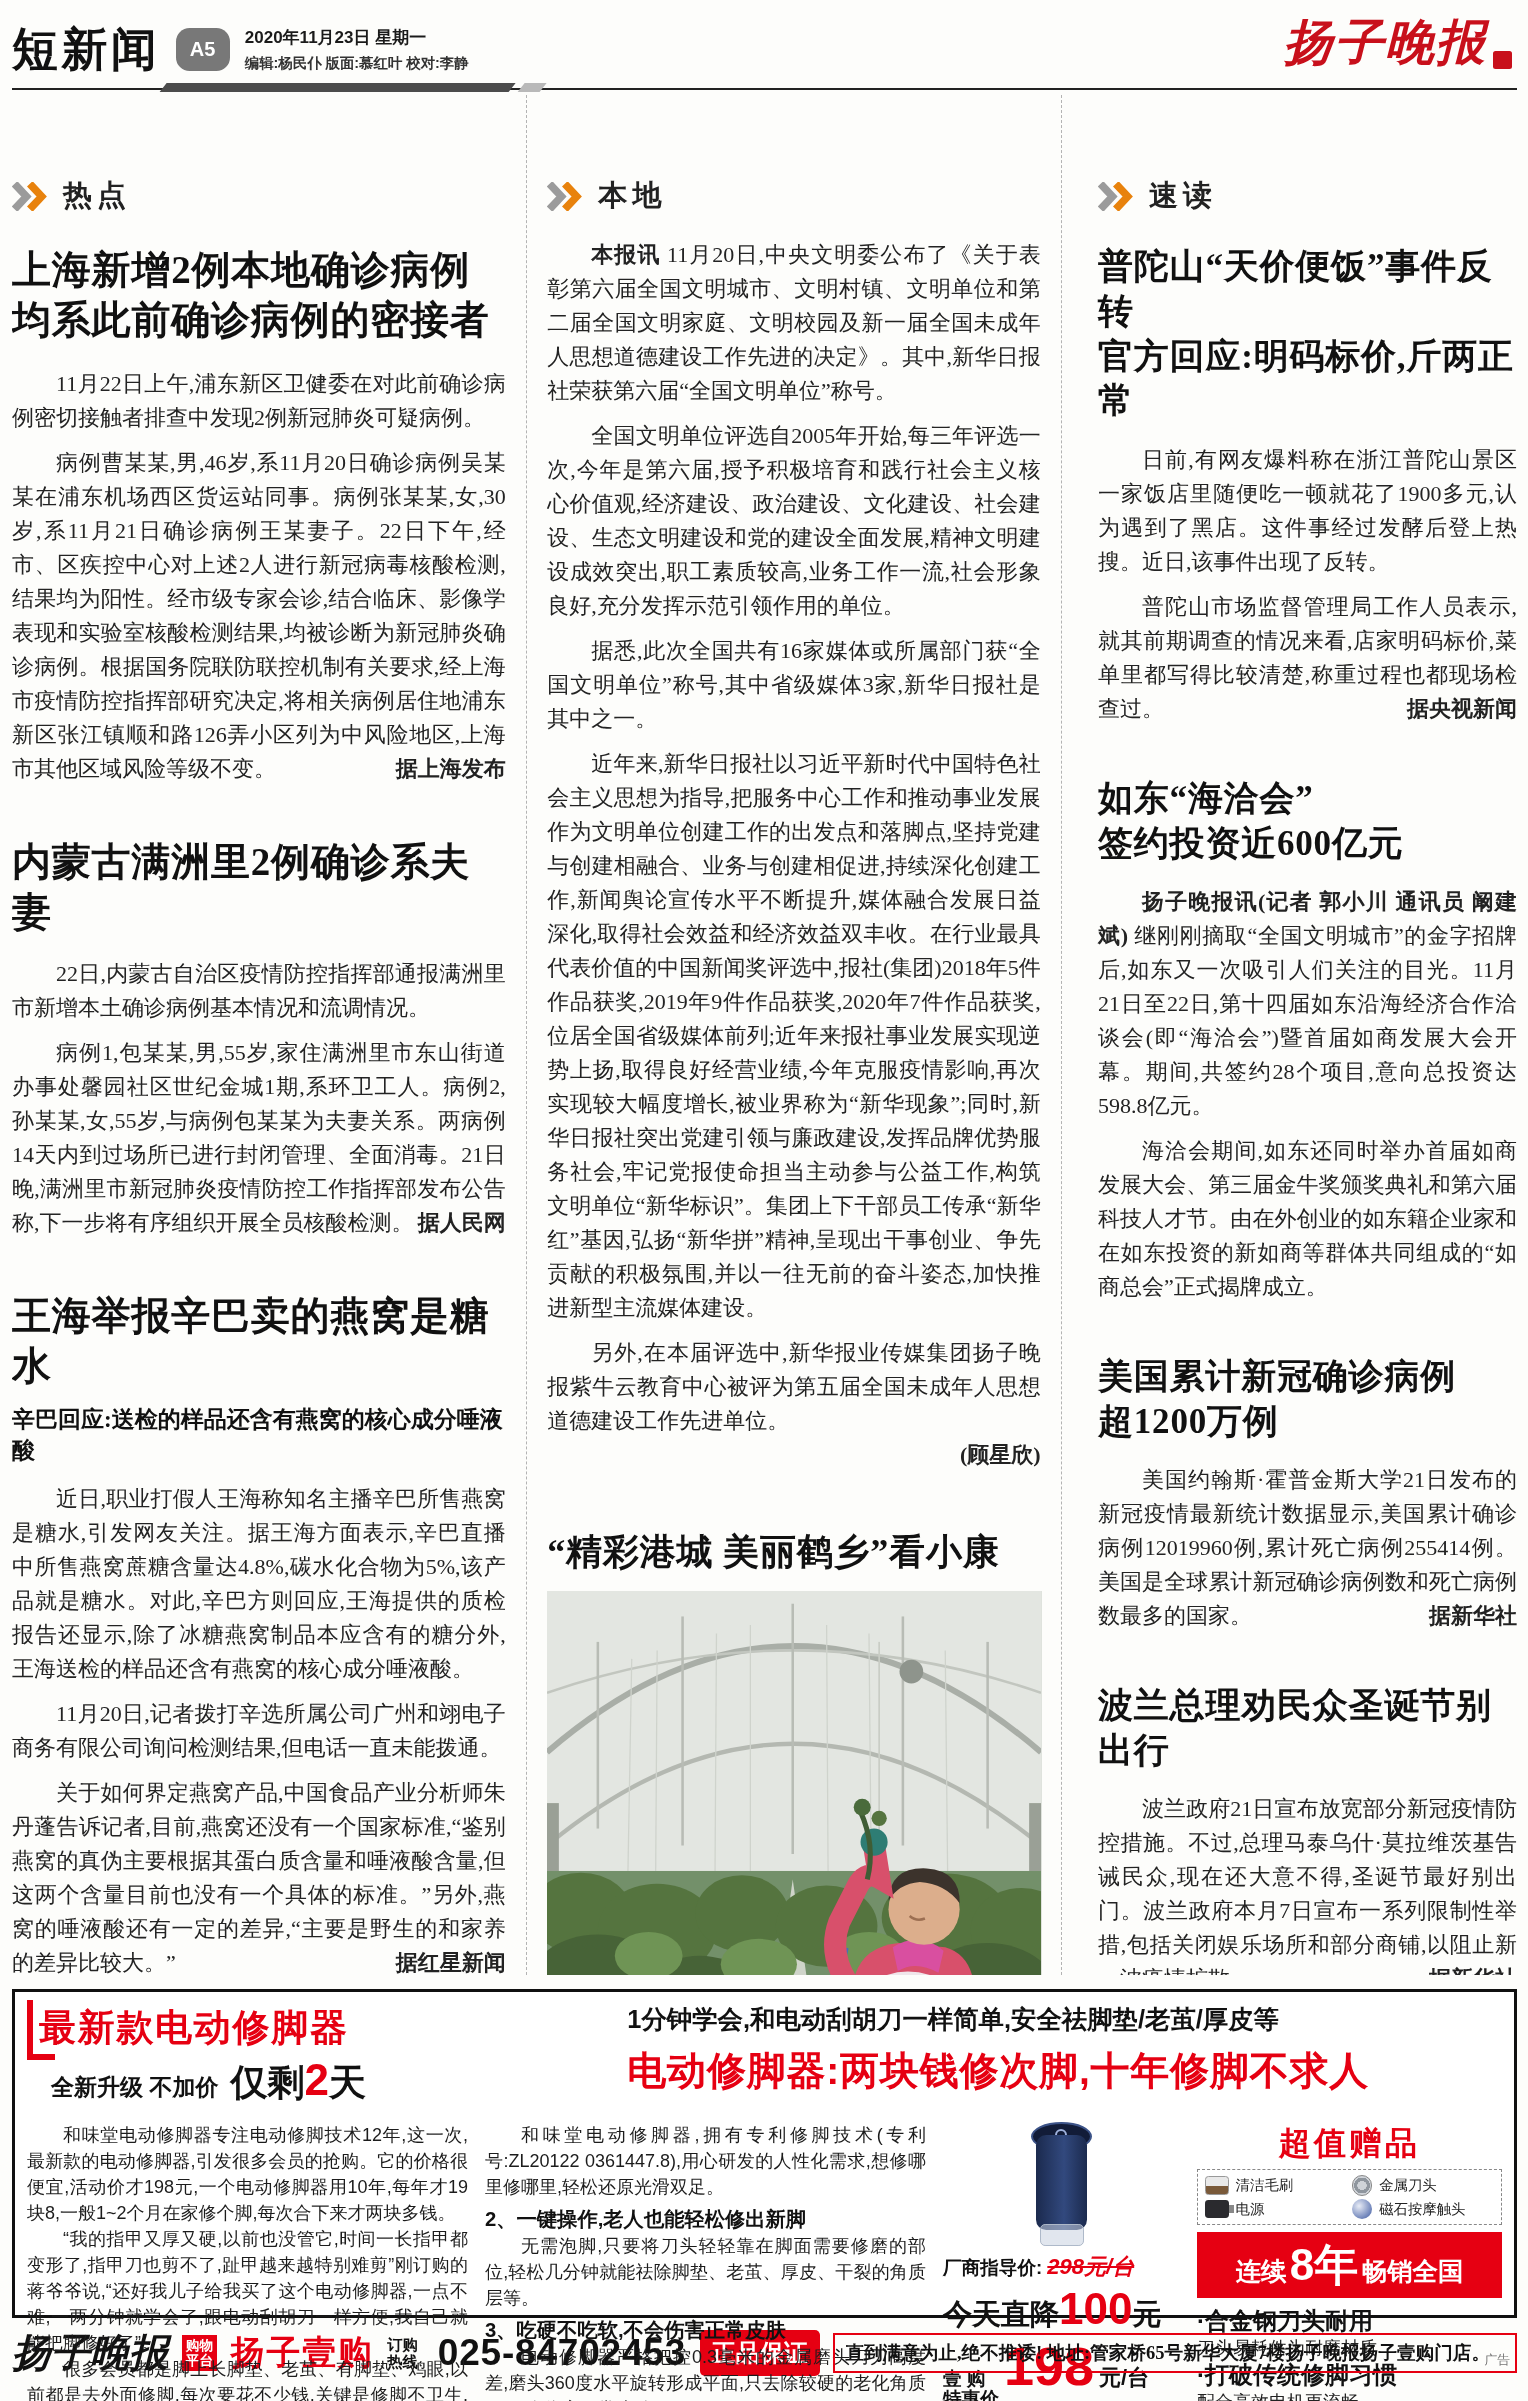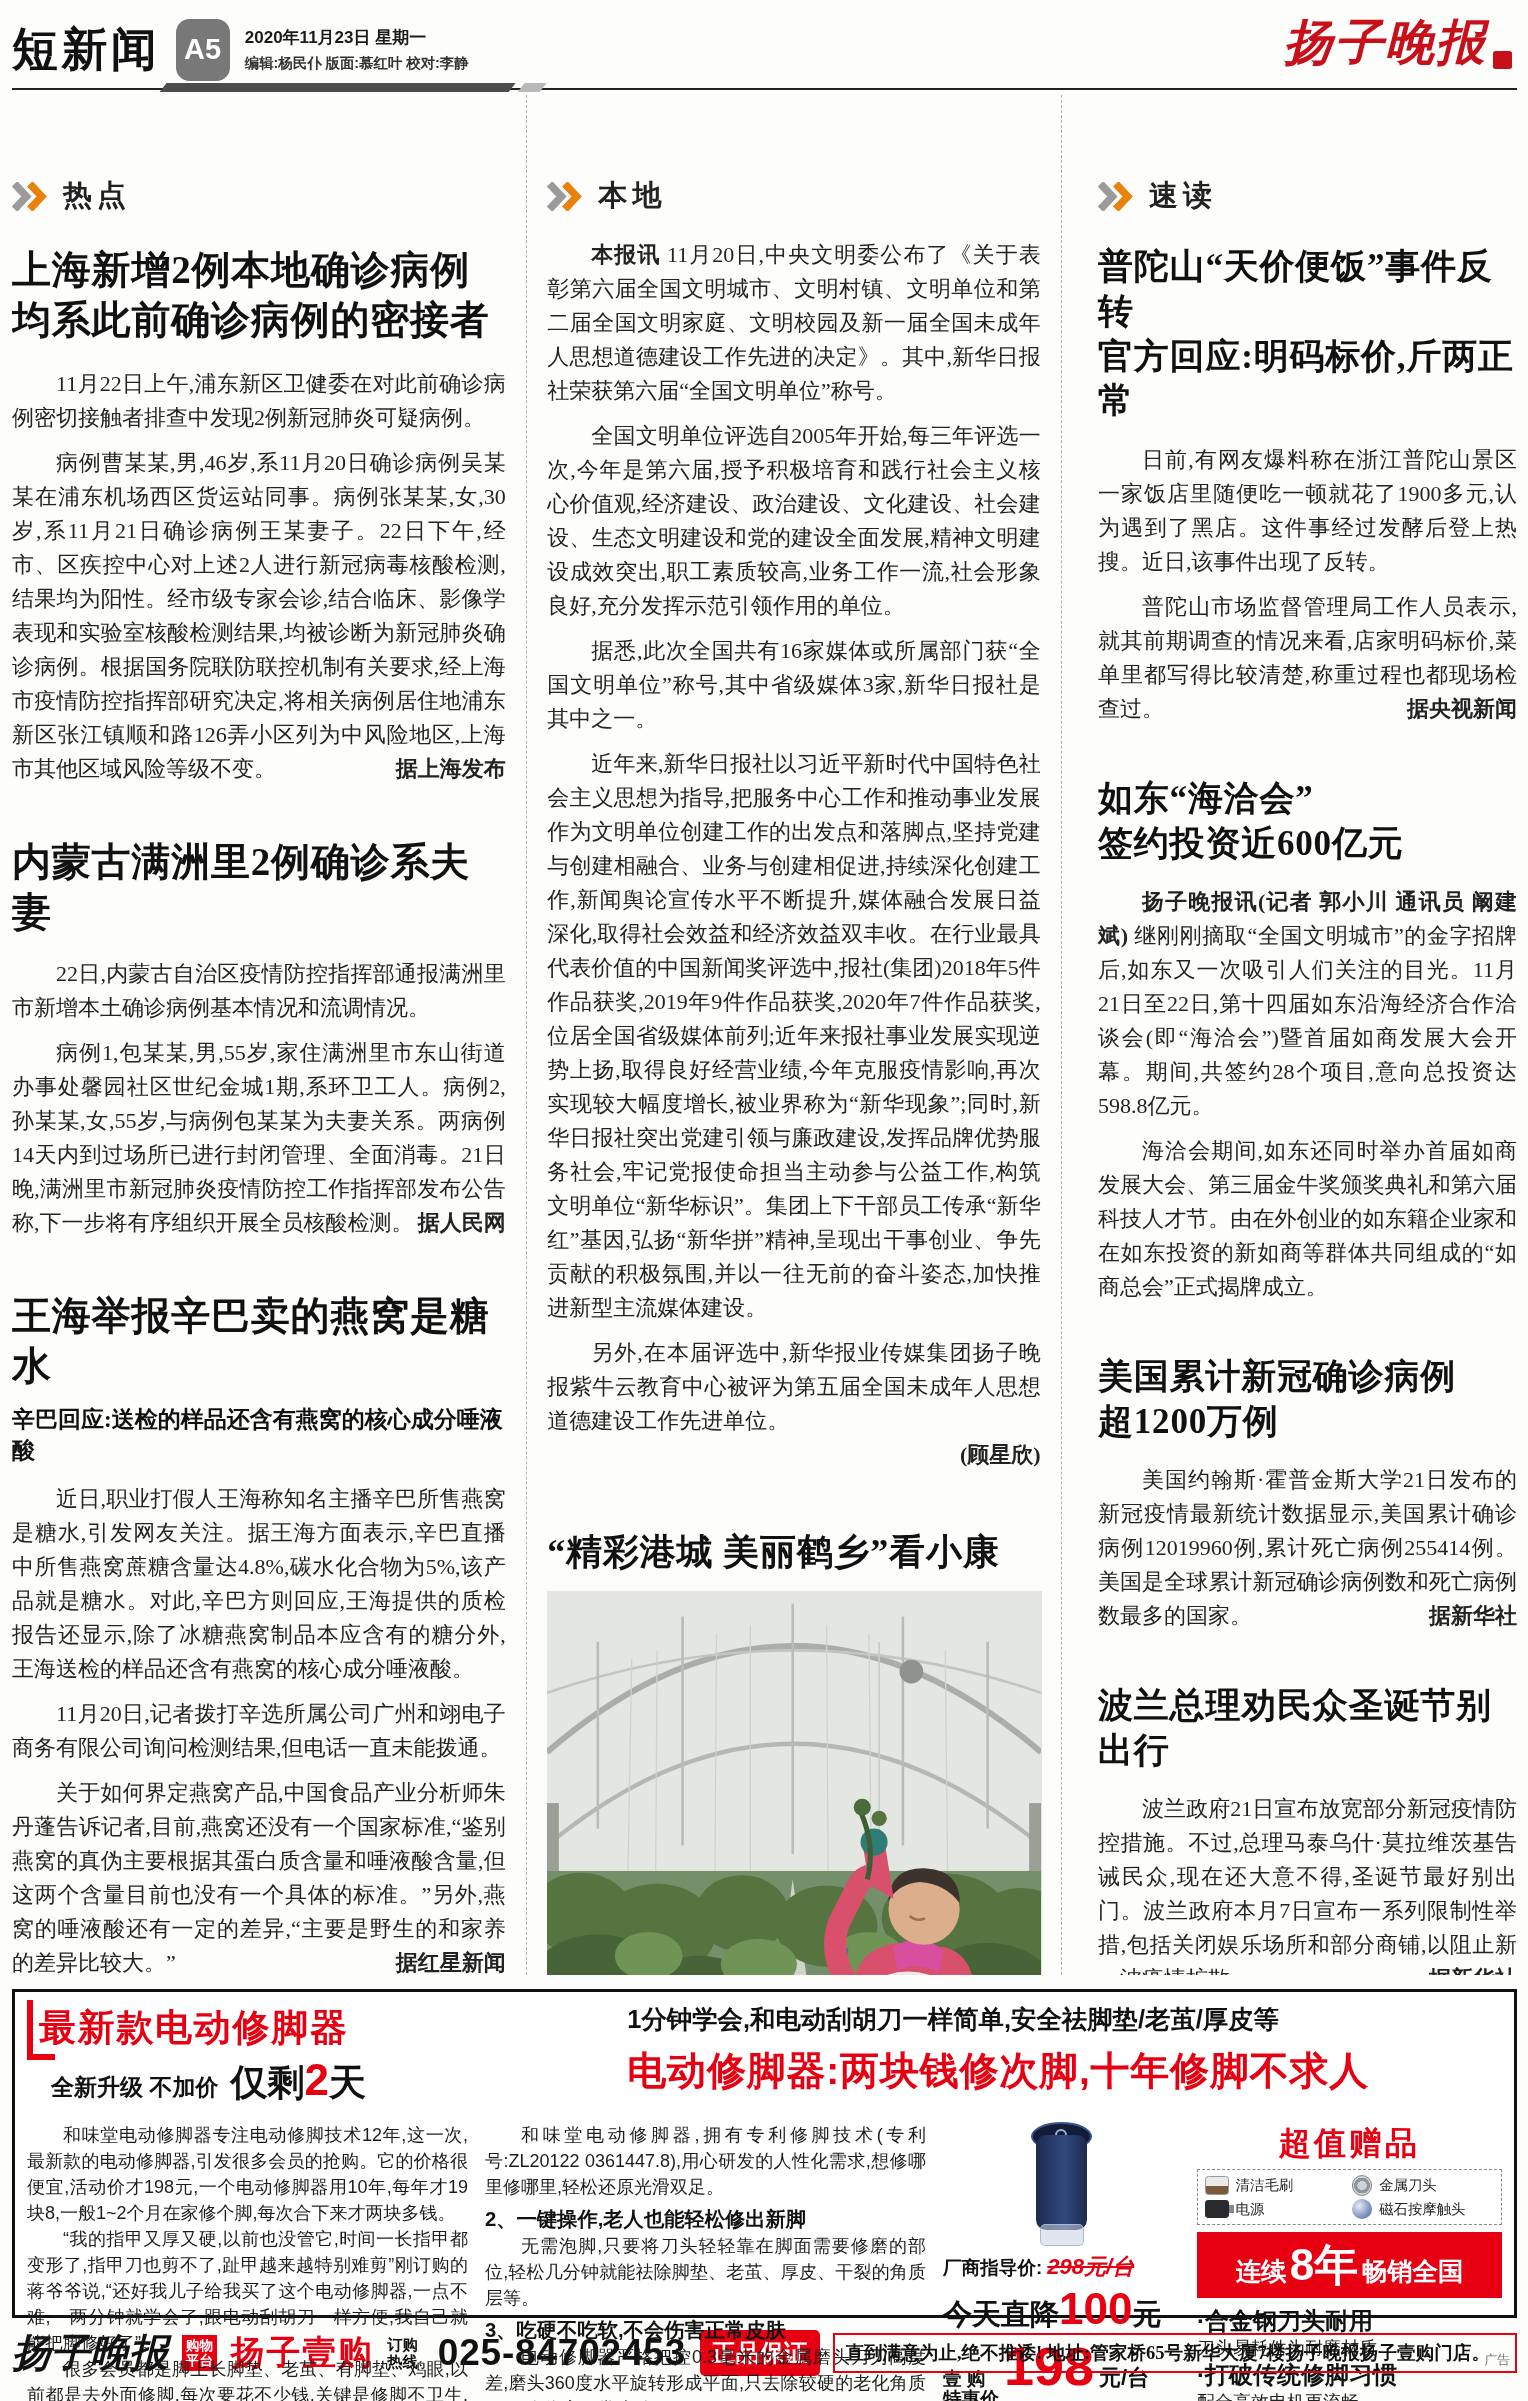--- a/index.html
+++ b/index.html
@@ -7,22 +7,22 @@
   body {
     height:2401px; position:relative; background:#fdfdfb; color:#222;
     font-family:"Liberation Serif","DejaVu Serif",serif; overflow:hidden;
   }
   .page { position:absolute; left:12px; top:0; width:1505px; }
 
   
   .hdr { position:relative; height:83px; }
   .hdr-left { position:absolute; left:0; top:18.6px; display:flex; align-items:center; gap:15.3px; }
   .page-label { font-size:46px; font-weight:900; font-family:"Liberation Sans",sans-serif; letter-spacing:3.4px; color:#111; }
-  .page-badge { width:54px; height:62px; background:#787878; border-radius:13.6px; color:#fff;
-    font-family:"Liberation Sans",sans-serif; font-weight:bold; font-size:29px;
+  .page-badge { width:54px; height:43px; background:#787878; border-radius:13.6px; color:#fff;
+    font-family:"Liberation Sans",sans-serif; font-weight:bold; font-size:20px;
     display:flex; align-items:center; justify-content:center; }
   .hdr-meta { display:flex; flex-direction:column; gap:5.1px; }
   .date-line { font-size:17px; font-weight:bold; font-family:"Liberation Sans",sans-serif; color:#1a1a1a; }
   .staff-line { font-size:14.4px; font-weight:bold; font-family:"Liberation Sans",sans-serif; color:#333; }
   .masthead { position:absolute; right:5.1px; top:10.2px; display:flex; align-items:flex-end; gap:6.8px; }
   .masthead-text { font-size:49px; font-weight:900; color:#c8101b; font-style:italic;
     font-family:"Liberation Serif",serif; letter-spacing:1.7px; }
   .masthead-seal { width:18.6px; height:18.6px; background:#c8101b; border-radius:2.5px; margin-bottom:6.8px; }
 
   .hdr-rule { position:relative; height:12px; margin-bottom:0; }

